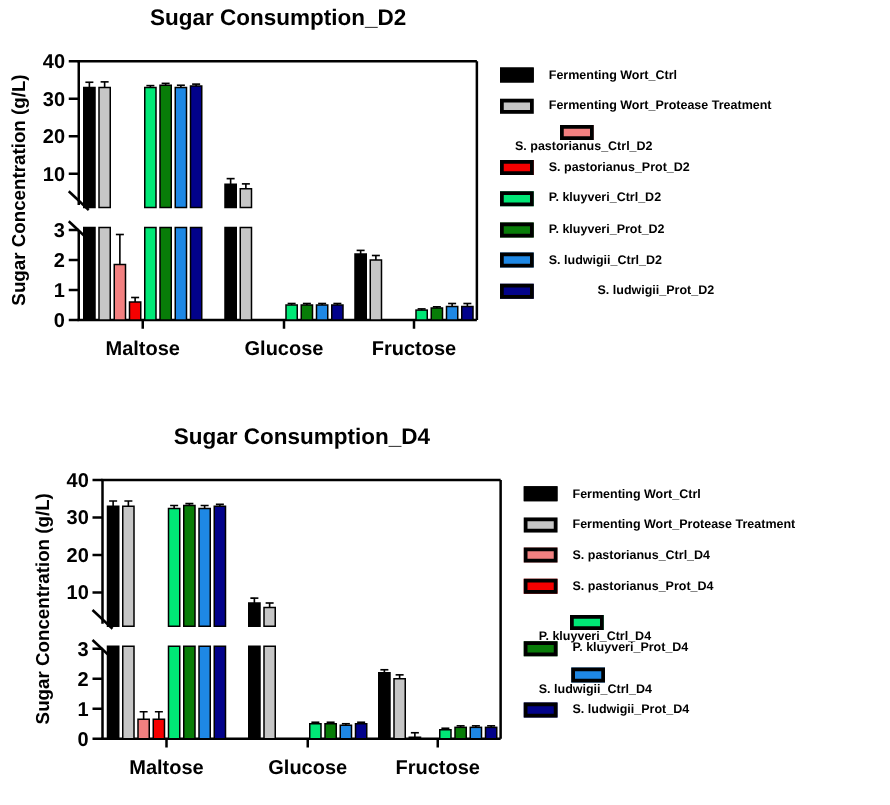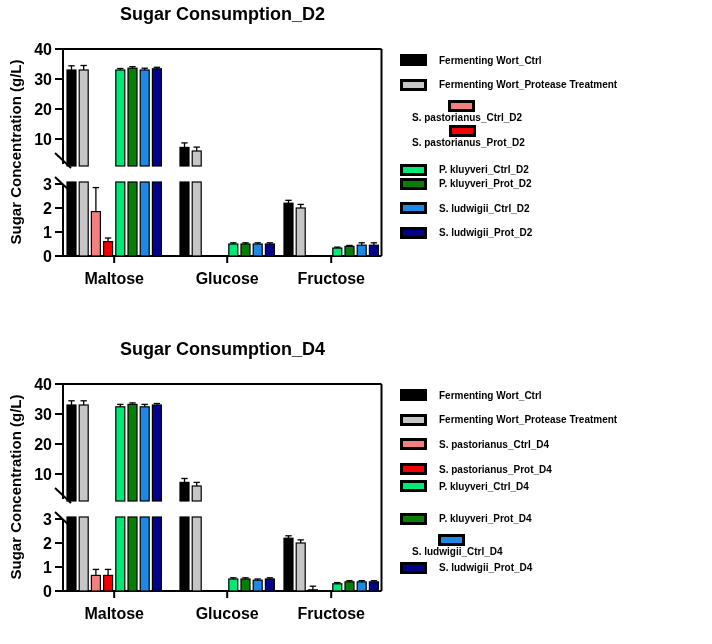--- a/index.html
+++ b/index.html
@@ -2,21 +2,21 @@
 <html><head>
 <meta charset="utf-8">
 <style>
   html, body { margin:0; padding:0; background:#ffffff; }
   body {
     width:712px; height:644px; position:relative; overflow:hidden;
     font-family:"Liberation Sans", sans-serif; color:#000;
   }
   .chart-block { position:absolute; left:0; width:596px; height:310px; }
   .chart-block.first  { top:0; }
-  .chart-block.second { top:335px; }
+  .chart-block.second { top:335px;margin-left:19px; }
   .chart-title {
     position:absolute; left:63px; top:4px; width:319px; margin:0;
     text-align:center; font-size:18px; font-weight:bold; white-space:nowrap;
   }
   .y-axis-label {
     position:absolute; left:-102px; top:142px; width:238px; height:20px;
     transform:rotate(-90deg); text-align:center;
     font-size:15px; font-weight:bold; white-space:nowrap;
   }
   .plot-svg { position:absolute; left:0; top:0; }
@@ -139,37 +139,37 @@
           <span class="legend-label">Fermenting Wort_Ctrl</span>
         </div>
         <div class="legend-row" style="top: 75.7px;">
           <span class="legend-swatch" style="background: rgb(198, 198, 198);"></span>
           <span class="legend-label">Fermenting Wort_Protease Treatment</span>
         </div>
         <div class="legend-row" style="top: 100.4px; flex-direction: column;">
           <span class="legend-swatch" style="background: rgb(242, 128, 128);"></span>
           <span class="legend-label">S. pastorianus_Ctrl_D2</span>
         </div>
-        <div class="legend-row" style="top: 125.1px; flex-direction: column;">
+        <div class="legend-row" style="top: 125.1px;">
           <span class="legend-swatch" style="background: rgb(245, 0, 0);"></span>
           <span class="legend-label">S. pastorianus_Prot_D2</span>
         </div>
-        <div class="legend-row" style="top: 149.8px; margin-top: 11px;">
+        <div class="legend-row" style="top: 149.8px;">
           <span class="legend-swatch" style="background: rgb(0, 232, 118);"></span>
           <span class="legend-label">P. kluyveri_Ctrl_D2</span>
         </div>
         <div class="legend-row" style="top: 174.5px;">
           <span class="legend-swatch" style="background: rgb(8, 125, 8);"></span>
           <span class="legend-label">P. kluyveri_Prot_D2</span>
         </div>
         <div class="legend-row" style="top: 199.2px;">
           <span class="legend-swatch" style="background: rgb(30, 136, 229);"></span>
           <span class="legend-label">S. ludwigii_Ctrl_D2</span>
         </div>
-        <div class="legend-row" style="top: 223.9px;">
+        <div class="legend-row" style="top: 223.9px; gap: 39px;">
           <span class="legend-swatch" style="background: rgb(2, 2, 138);"></span>
           <span class="legend-label">S. ludwigii_Prot_D2</span>
         </div>
       </div>
   </section>
 
   <section class="chart-block second">
     <h2 class="chart-title">Sugar Consumption_D4</h2>
     <div class="y-axis-label">Sugar Concentration (g/L)</div>
     <svg class="plot-svg" width="400" height="300" viewBox="0 0 400 300">
@@ -284,21 +284,21 @@
           <span class="legend-label">Fermenting Wort_Protease Treatment</span>
         </div>
         <div class="legend-row" style="top: 100.4px; align-items: center;">
           <span class="legend-swatch" style="background: rgb(242, 128, 128);"></span>
           <span class="legend-label">S. pastorianus_Ctrl_D4</span>
         </div>
         <div class="legend-row" style="top: 125.1px;">
           <span class="legend-swatch" style="background: rgb(245, 0, 0);"></span>
           <span class="legend-label">S. pastorianus_Prot_D4</span>
         </div>
-        <div class="legend-row" style="top: 142px;">
+        <div class="legend-row" style="top: 157px; flex-direction: column;">
           <span class="legend-swatch" style="background: rgb(0, 232, 118);"></span>
           <span class="legend-label">P. kluyveri_Ctrl_D4</span>
         </div>
         <div class="legend-row" style="top: 174.5px;">
           <span class="legend-swatch" style="background: rgb(8, 125, 8);"></span>
           <span class="legend-label">P. kluyveri_Prot_D4</span>
         </div>
         <div class="legend-row" style="top: 199.2px; flex-direction: column;">
           <span class="legend-swatch" style="background: rgb(30, 136, 229);"></span>
           <span class="legend-label">S. ludwigii_Ctrl_D4</span>

